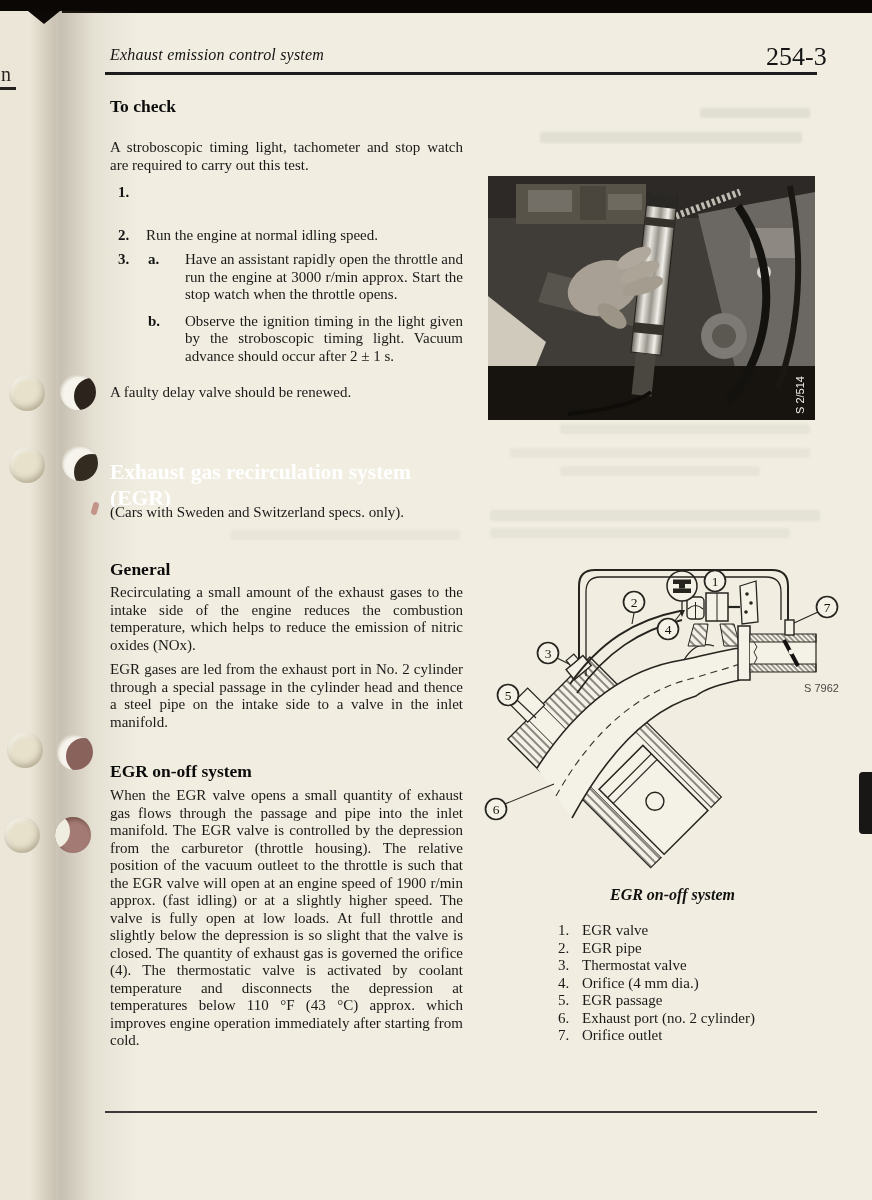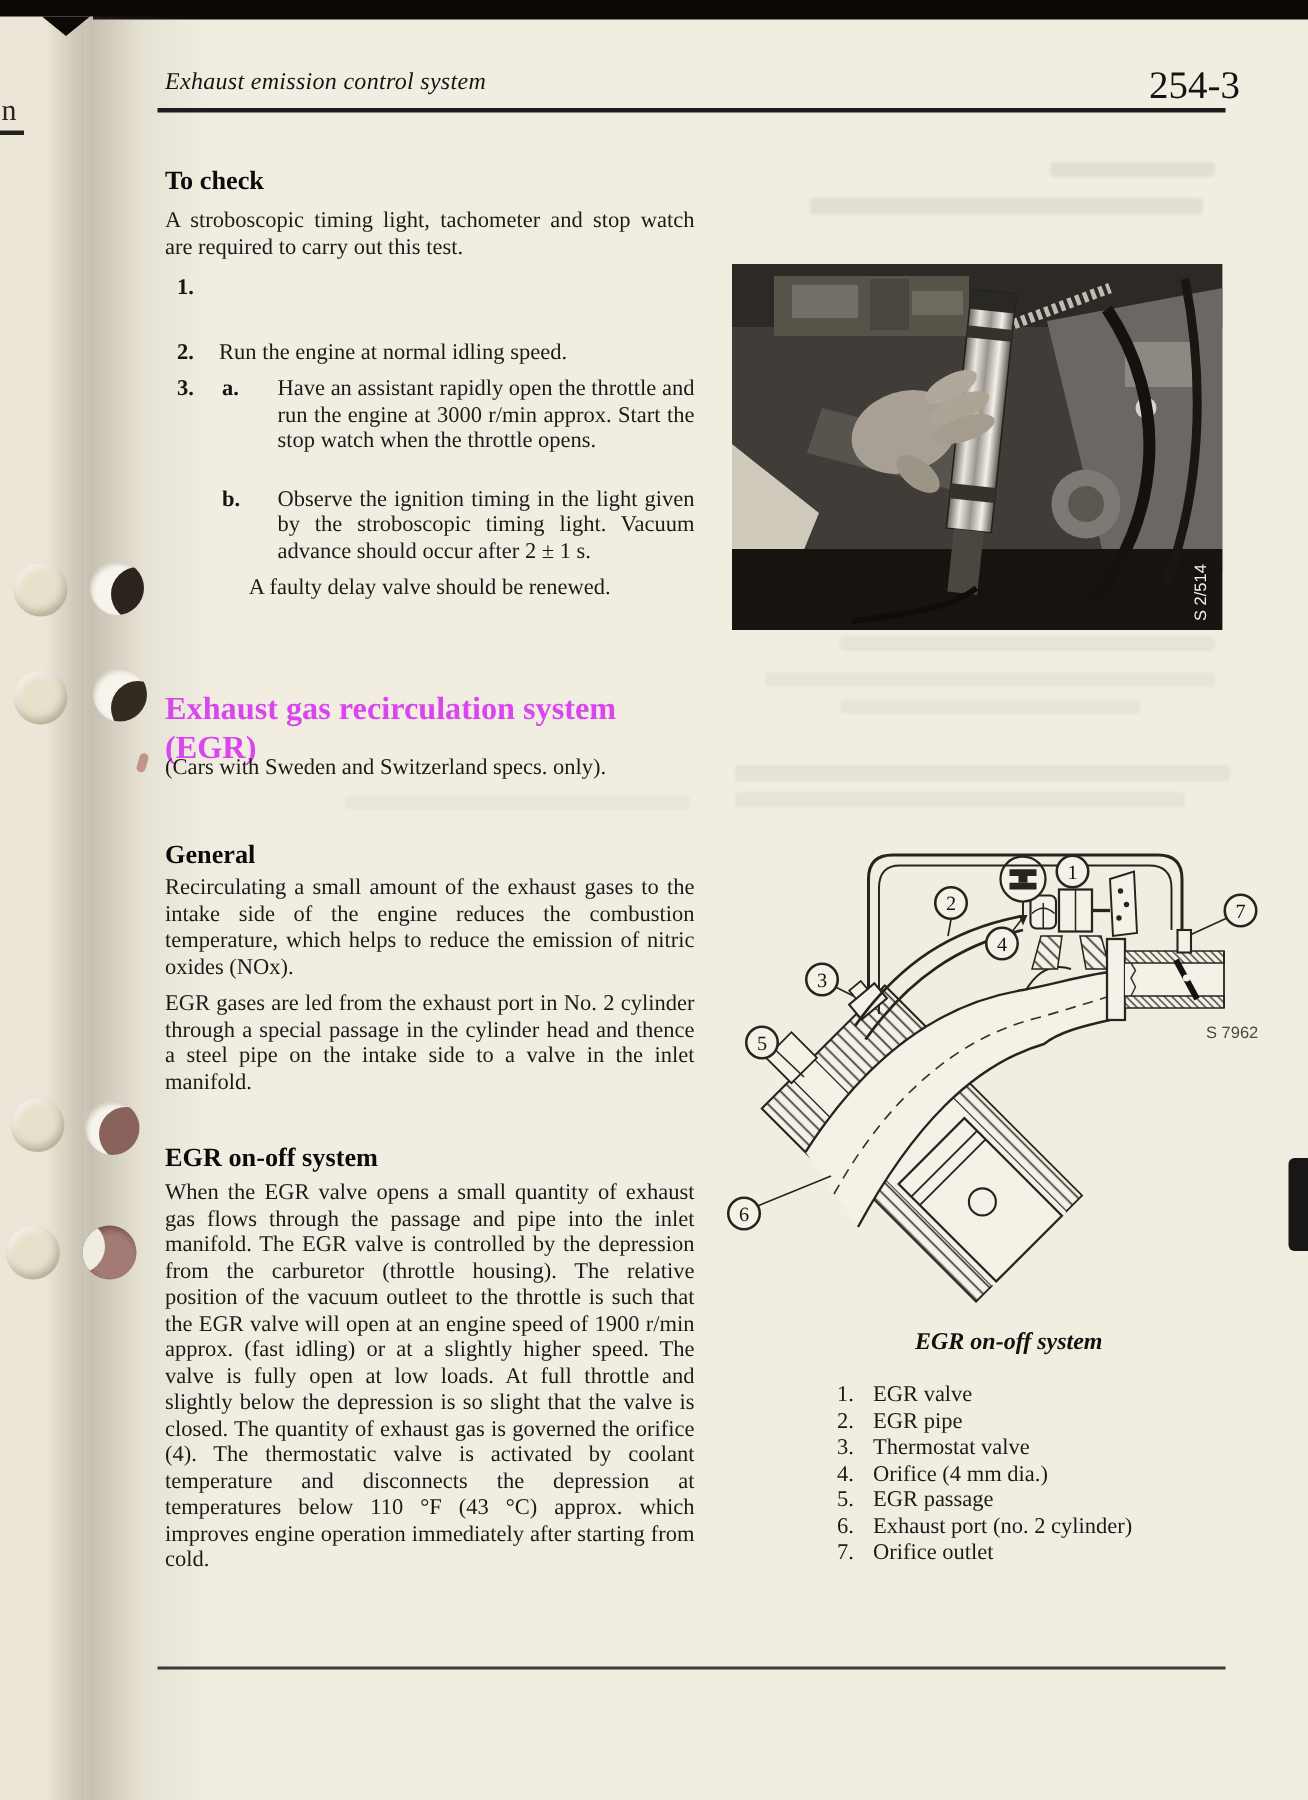--- a/index.html
+++ b/index.html
@@ -26,21 +26,21 @@
   .ink-mark{position:absolute;left:92px;top:502px;width:6px;height:13px;border-radius:4px;
     background:rgba(152,56,44,.45);transform:rotate(16deg);}
   
   .abs{position:absolute;}
   .header-title{left:110px;top:46px;font-size:16px;color:#141414;letter-spacing:.2px;font-style:italic;}
   .page-number{left:766px;top:42px;font-size:26px;color:#141414;}
   .rule{background:#1d1d1d;height:3px;}
   .rule-top{left:105px;top:72px;width:712px;}
   .rule-bottom{left:105px;top:1111px;width:712px;height:2px;background:#3b3b3b;}
   .h2{font-weight:bold;font-size:17.5px;color:#0c0c0c;}
-  .h1{font-weight:bold;font-size:21.5px;line-height:26px;color:#d946ef;}
+  .h1{font-weight:bold;font-size:21.5px;line-height:26px;color:#ffffff;}
   .body-text{font-size:15px;line-height:17.5px;text-align:justify;color:#1b1a18;}
   .col{left:110px;width:353px;}
   .step{position:absolute;left:110px;width:353px;}
   .step-num{position:absolute;left:8px;top:0;font-weight:bold;font-size:15px;color:#141414;}
   .step-body{margin-left:36px;}
   .sub-num{position:absolute;left:38px;font-weight:bold;font-size:15px;color:#141414;}
   .sub-body{margin-left:75px;}
   .subtitle{font-size:15px;color:#1b1a18;}
   .caption{left:485px;top:886px;width:375px;text-align:center;font-style:italic;font-weight:bold;font-size:16px;color:#12110f;}
   .parts{left:558px;top:922px;font-size:15px;line-height:17.5px;color:#1b1a18;}
@@ -78,40 +78,40 @@
   <div class="crescent" style="background:#efece0;left:-58%;top:-10%;"></div>
 </div>
 
 <div class="edge-tab"></div>
 <div class="ink-mark"></div>
 
 <div class="abs header-title">Exhaust emission control system</div>
 <div class="abs page-number">254-3</div>
 <div class="abs rule rule-top"></div>
 
-<div class="abs col h2" style="top:110px;">To check</div>
+<div class="abs col h2" style="top:96px;">To check</div>
 <div class="abs col body-text" style="top:139px;">A stroboscopic timing light, tachometer and stop watch are required to carry out this test.</div>
 
 <div class="step" style="top:184px;">
   <span class="step-num">1.</span>
 </div>
 <div class="step" style="top:227px;">
   <span class="step-num">2.</span>
   <div class="step-body body-text">Run the engine at normal idling speed.</div>
 </div>
 <div class="step" style="top:251px;">
   <span class="step-num">3.</span>
   <span class="sub-num" style="top:0;">a.</span>
-  <div class="sub-body body-text" style="margin-bottom:21px;">Have an assistant rapidly open the throttle and run the engine at 3000 r/min approx. Start the stop watch when the throttle opens.</div>
+  <div class="sub-body body-text" style="margin-bottom:9px;">Have an assistant rapidly open the throttle and run the engine at 3000 r/min approx. Start the stop watch when the throttle opens.</div>
   <div style="position:relative;">
     <span class="sub-num" style="top:0;">b.</span>
     <div class="sub-body body-text">Observe the ignition timing in the light given by the stroboscopic timing light. Vacuum advance should occur after 2 ± 1 s.</div>
   </div>
 </div>
-<div class="abs col body-text" style="top:384px;text-align:center;">A faulty delay valve should be renewed.</div>
+<div class="abs col body-text" style="top:384px;text-align:left;">A faulty delay valve should be renewed.</div>
 
 <div class="abs col h1" style="top:459px;">
   <div>Exhaust gas recirculation system</div>
   <div>(EGR)</div>
 </div>
 <div class="abs col subtitle" style="top:504px;">(Cars with Sweden and Switzerland specs. only).</div>
 
 <div class="abs col h2" style="top:559px;">General</div>
 <div class="abs col body-text" style="top:584px;">Recirculating a small amount of the exhaust gases to the intake side of the engine reduces the combustion temperature, which helps to reduce the emission of nitric oxides (NOx).</div>
 <div class="abs col body-text" style="top:661px;">EGR gases are led from the exhaust port in No. 2 cylinder through a special passage in the cylinder head and thence a steel pipe on the intake side to a valve in the inlet manifold.</div>

